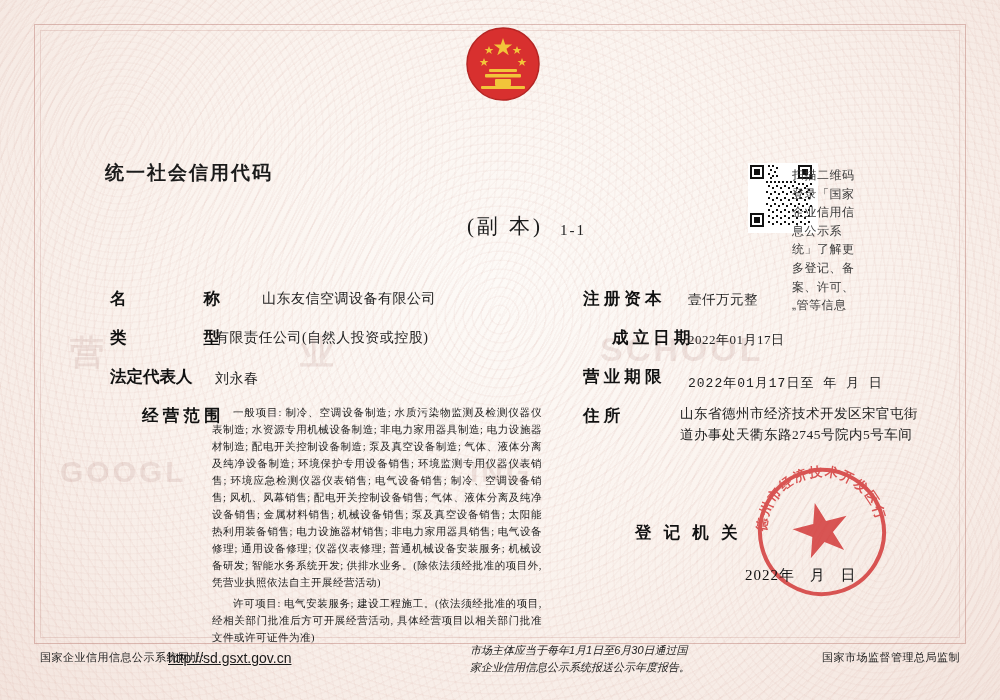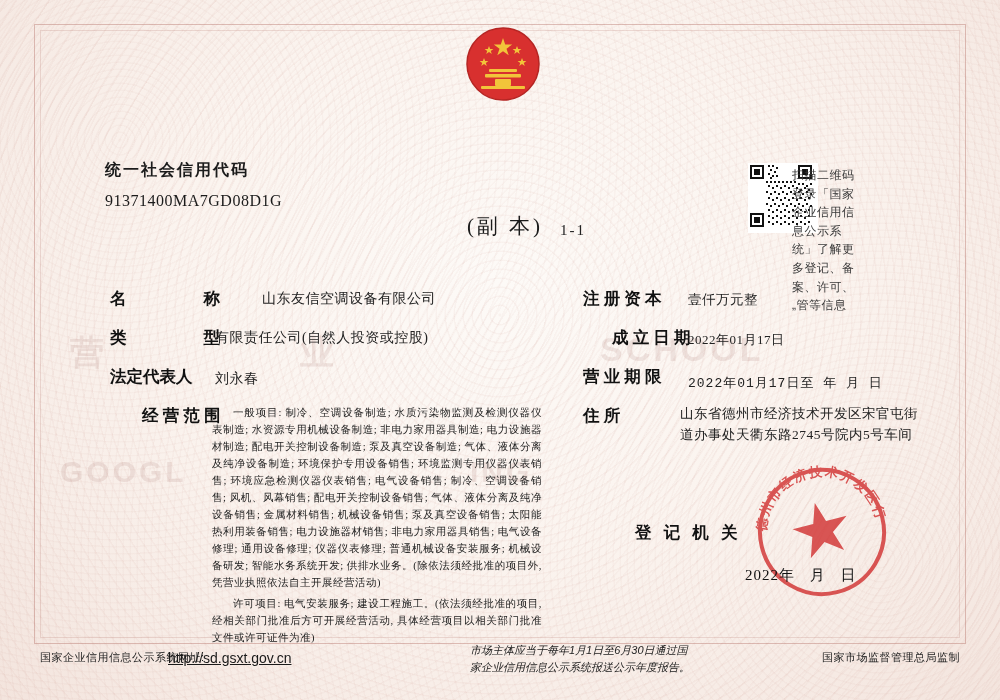--- a/index.html
+++ b/index.html
@@ -103,21 +103,21 @@
     font-size: 15px;
     color: #222;
     letter-spacing: 2px;
   }
 
   
   .credit-label {
     position: absolute;
     left: 105px;
     top: 160px;
-    font-size: 16px;
+    font-size: 19px;
     font-weight: bold;
     letter-spacing: 2px;
     color: #1b1b1b;
   }
   .credit-value {
     position: absolute;
     left: 105px;
     top: 192px;
     font-size: 16px;
     letter-spacing: 0.5px;
@@ -300,21 +300,20 @@
         <rect x="40" y="61" width="16" height="7" rx="1"></rect>
         <rect x="26" y="68" width="44" height="3" rx="1"></rect>
       </g>
     </svg>
   </div>
 
   <div class="subtitle">(副 本)</div>
   <div class="copy-no">1-1</div>
 
   <div class="credit-label">统一社会信用代码</div>
-  <div class="credit-value">91371400MA7GD08D1G</div>
 
   <div class="qr">
     <svg width="62" height="62" viewBox="0 0 31 31" shape-rendering="crispEdges">
       <rect width="31" height="31" fill="#fff"></rect>
       <g fill="#111">
         <rect x="0" y="0" width="7" height="7"></rect>
           <rect x="1" y="1" width="5" height="5" fill="#fff"></rect>
           <rect x="2" y="2" width="3" height="3"></rect>
         <rect x="24" y="0" width="7" height="7"></rect>
           <rect x="25" y="1" width="5" height="5" fill="#fff"></rect>

